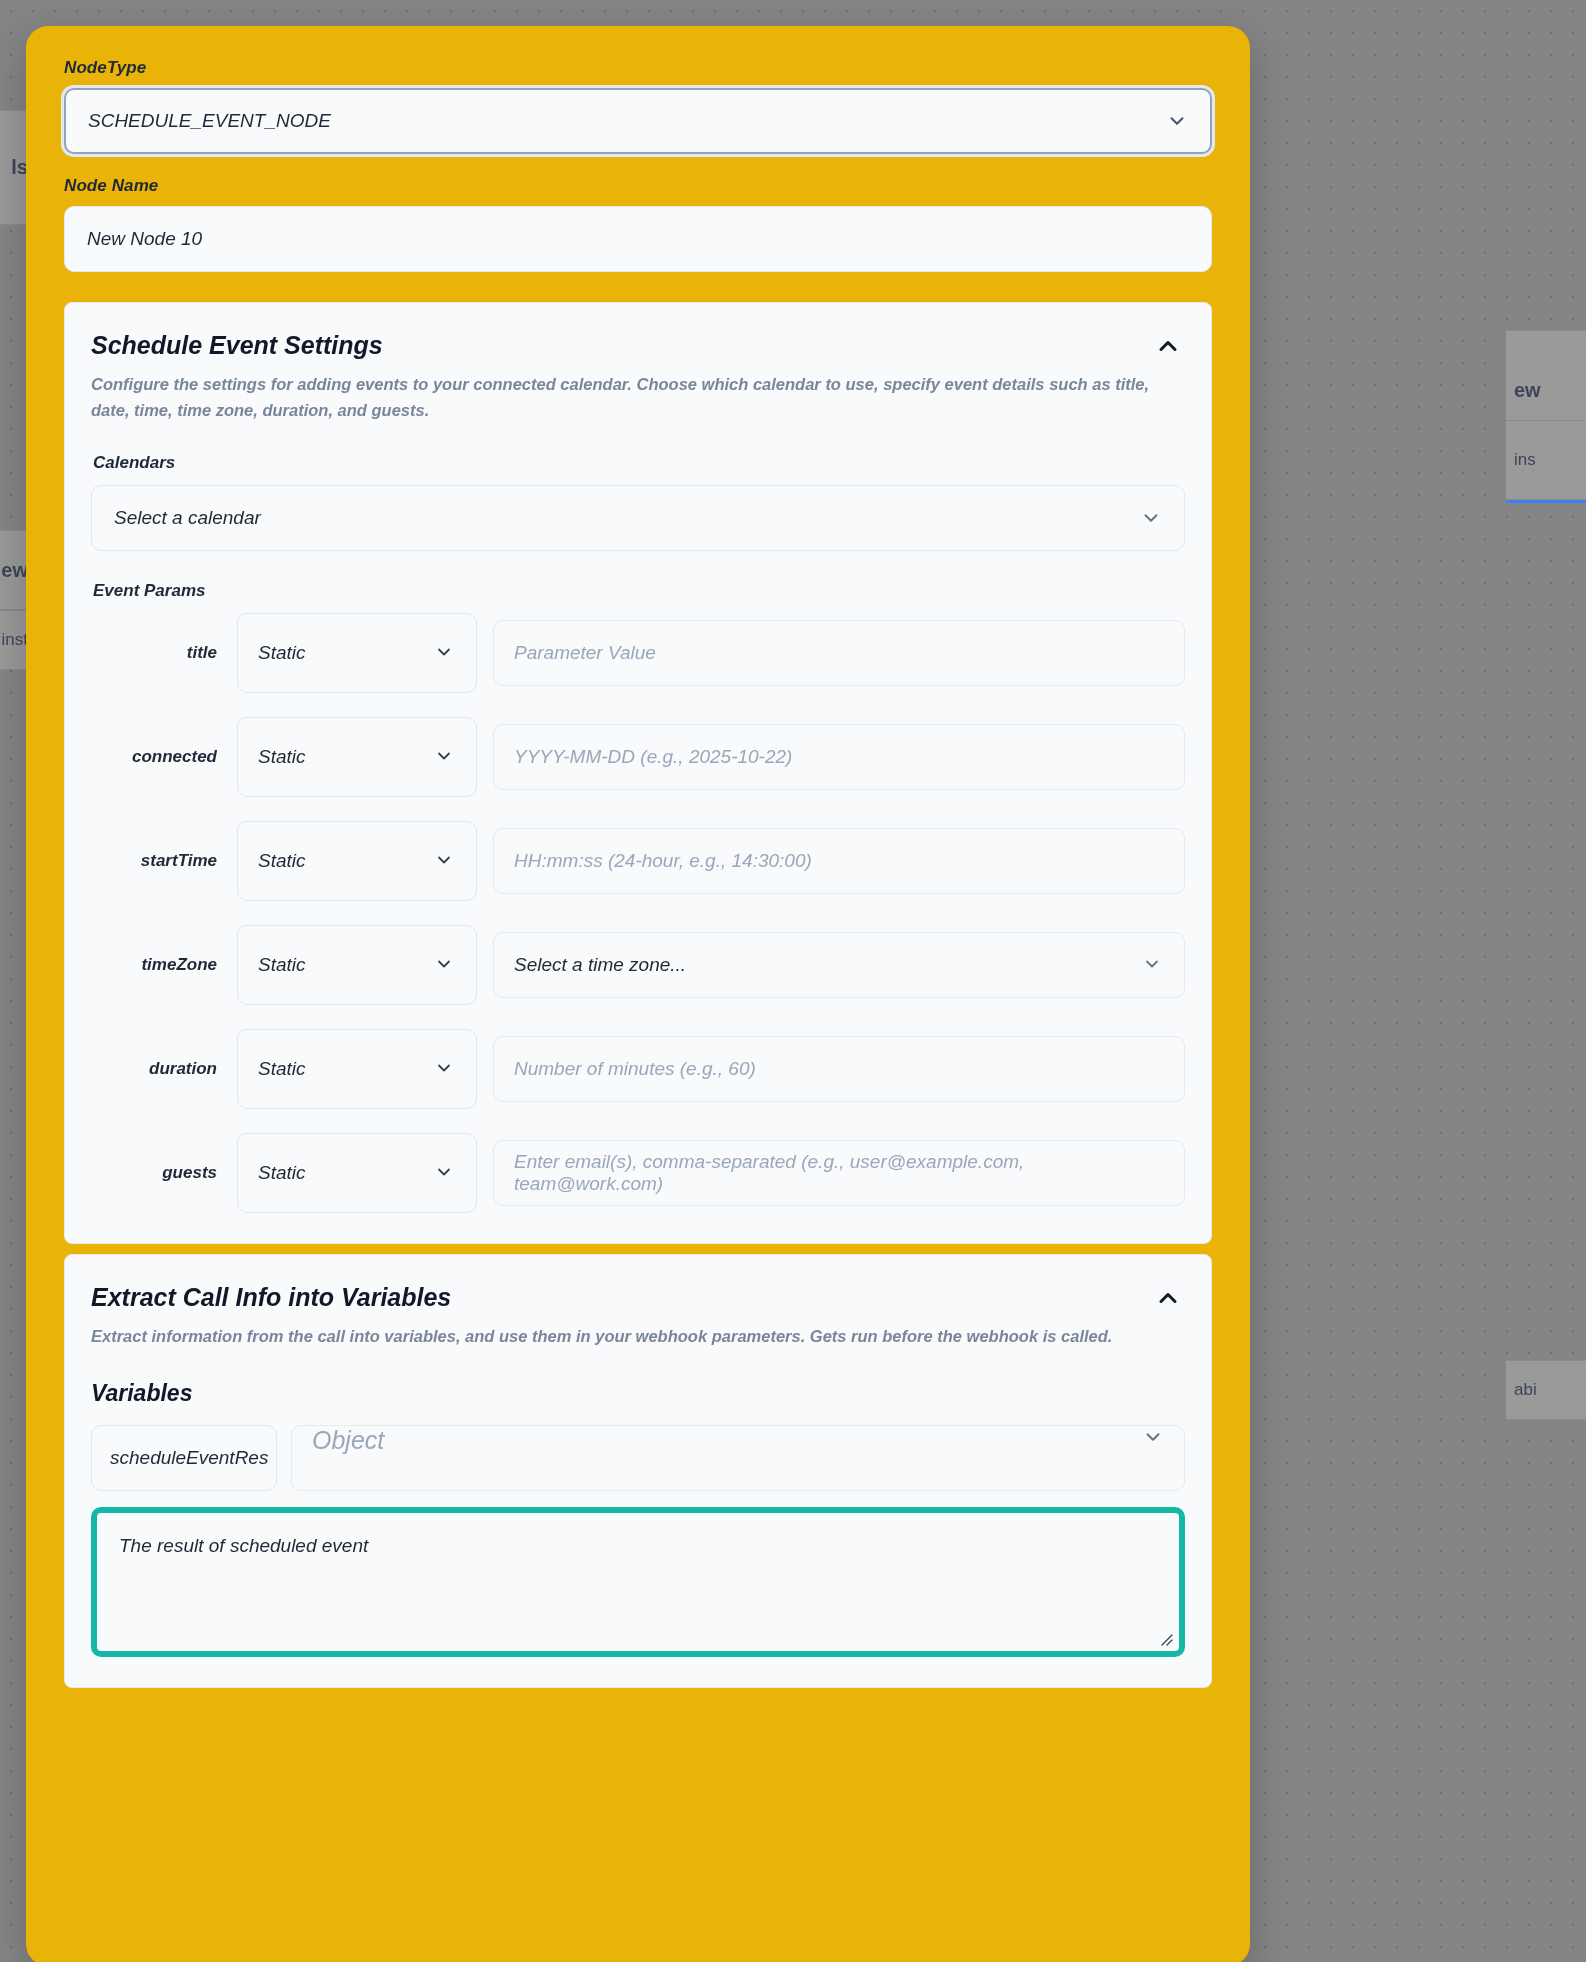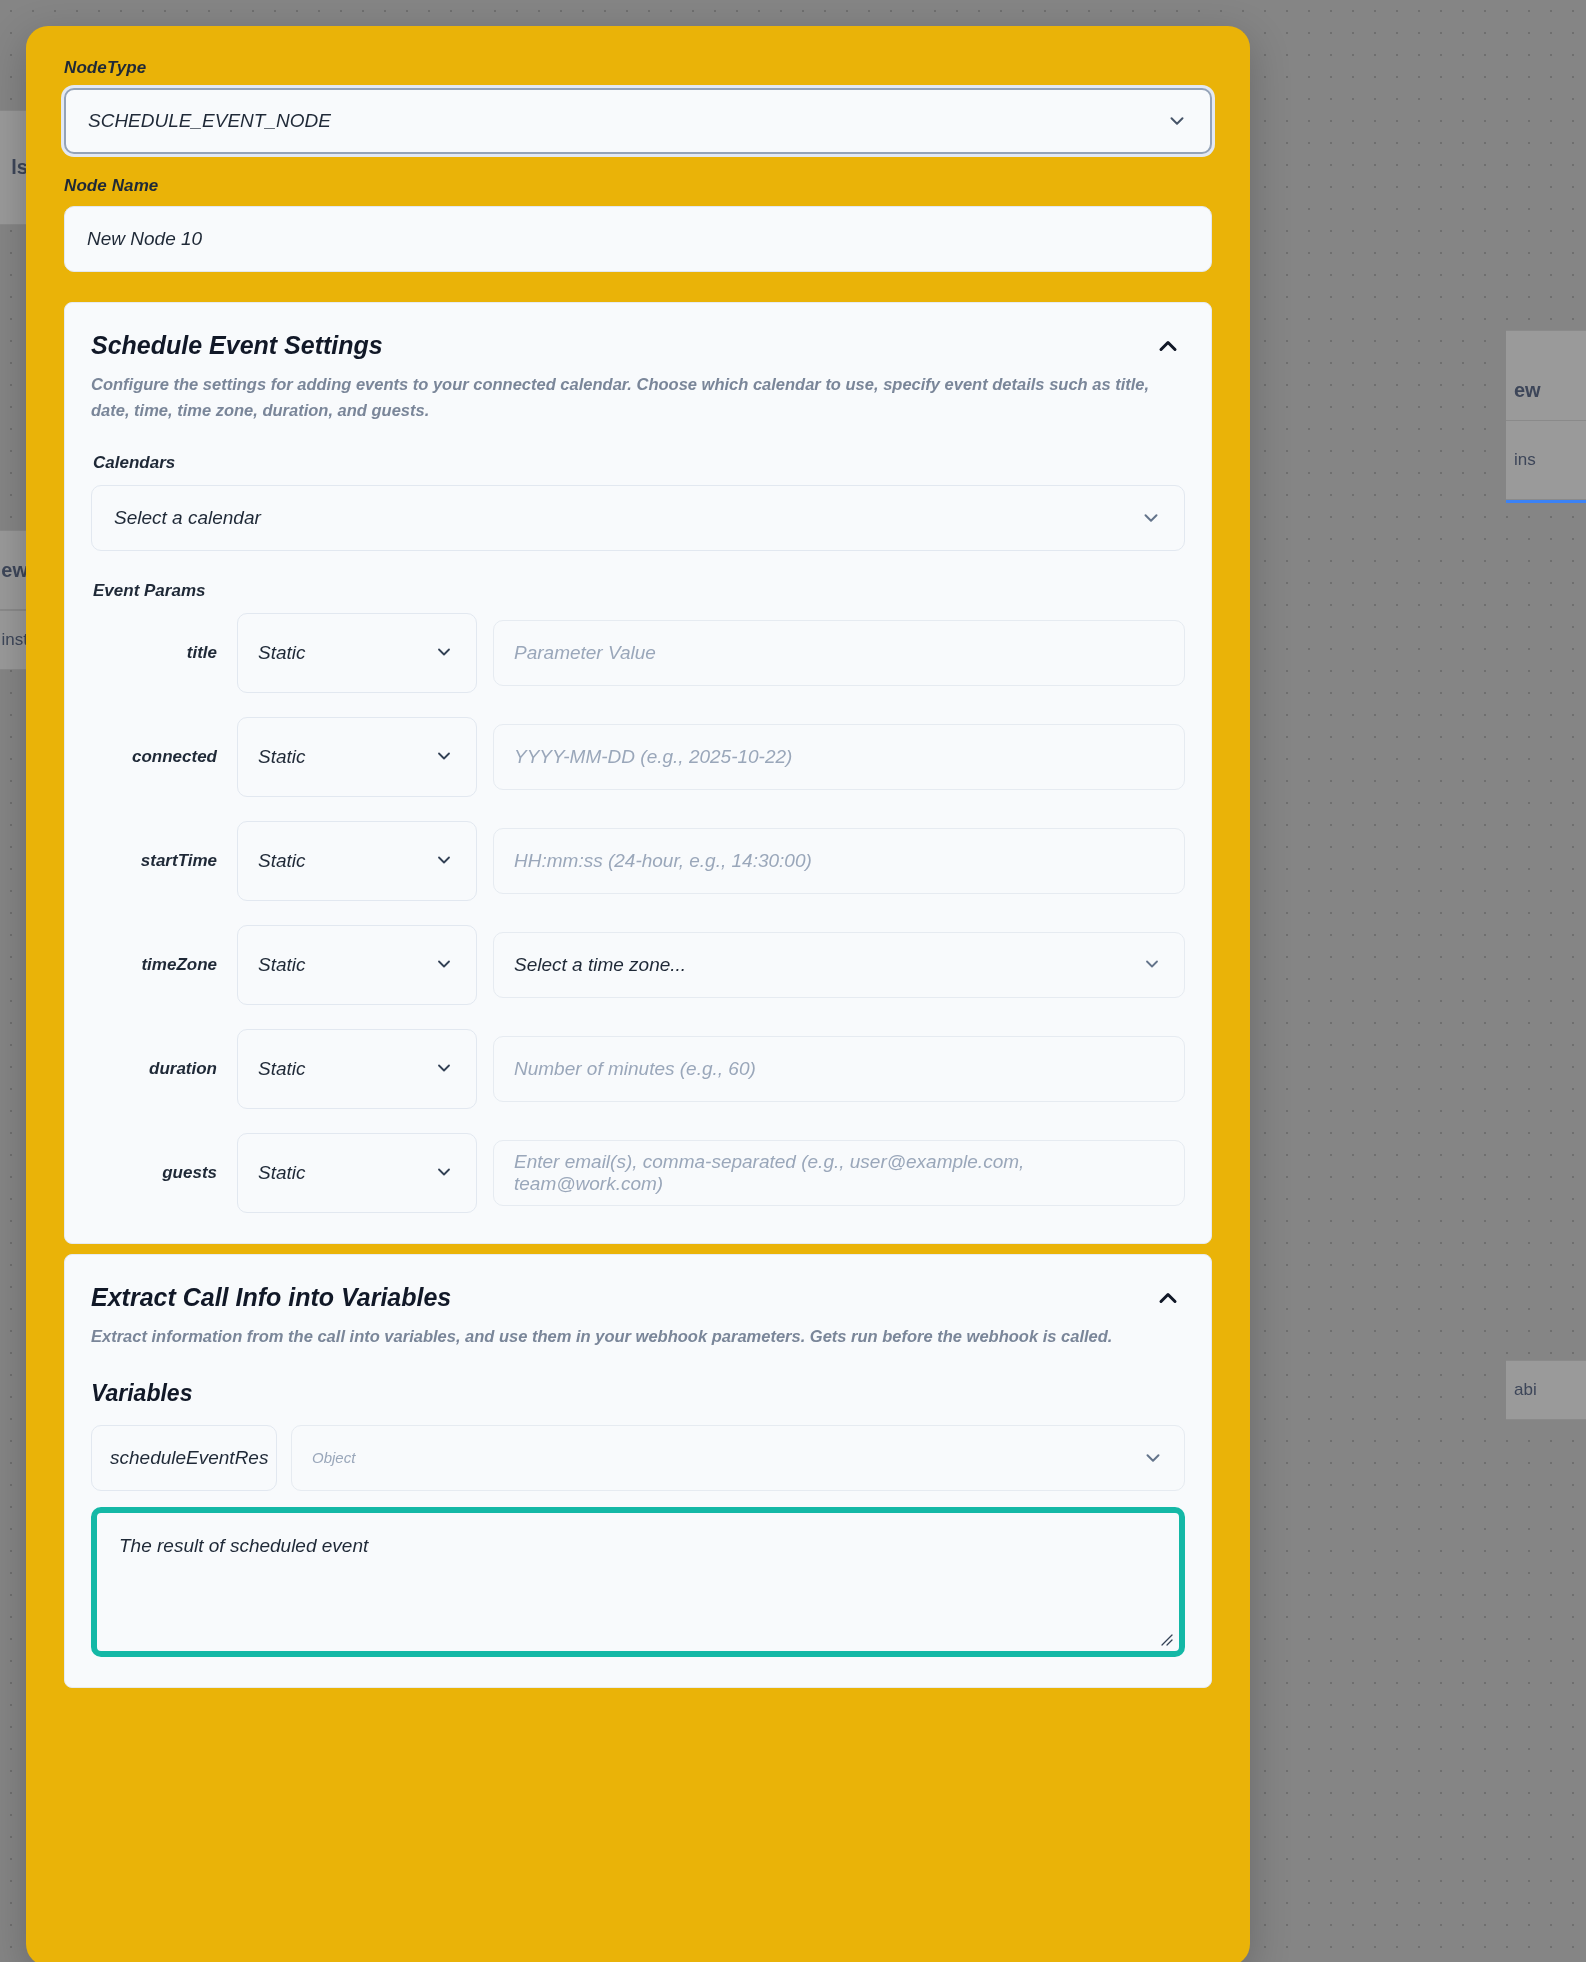--- a/index.html
+++ b/index.html
@@ -217,23 +217,23 @@
     overflow: hidden;
     white-space: nowrap;
   }
   .var-type {
     flex: 1;
     height: 66px;
     background: #f8fafc;
     border: 1px solid #e6ebf1;
     border-radius: 10px;
     display: flex;
-    align-items: center;
+    align-items: flex-start;
     padding: 0 20px;
-    font-size: 15px;
+    font-size: 25px;
   }
   .var-type .ph { flex: 1; color: #9aa7ba; }
 
   .var-desc {
     width: 100%;
     min-height: 150px;
     background: #f8fafc;
     border: 6px solid #14b8a6;
     border-radius: 10px;
     padding: 20px 22px;

